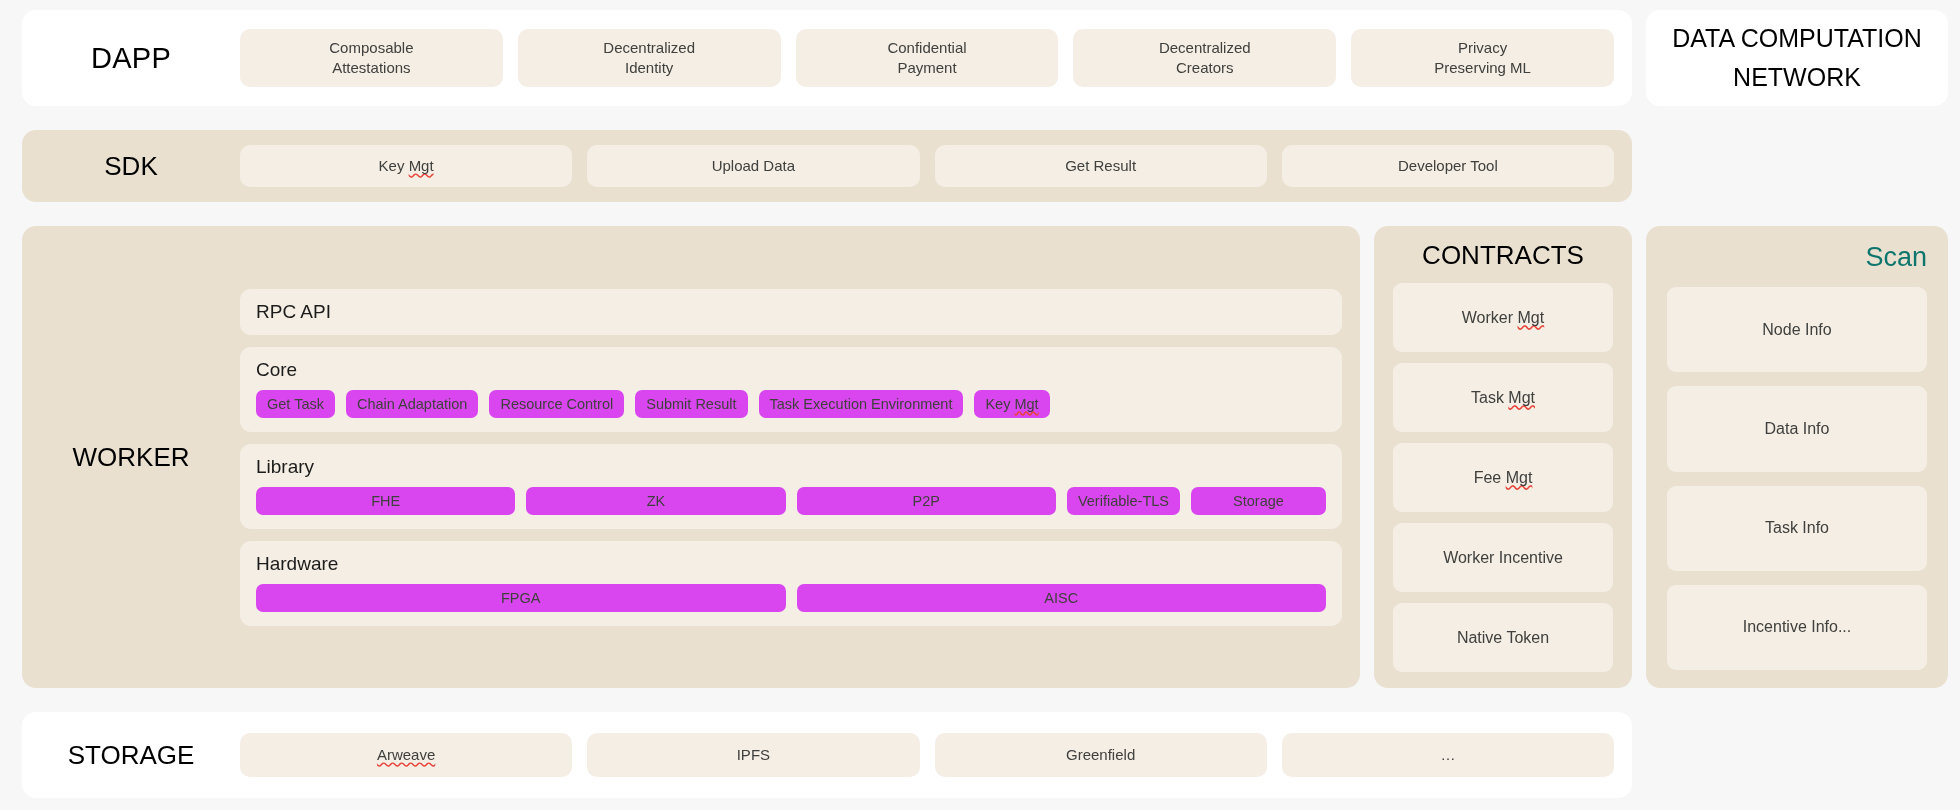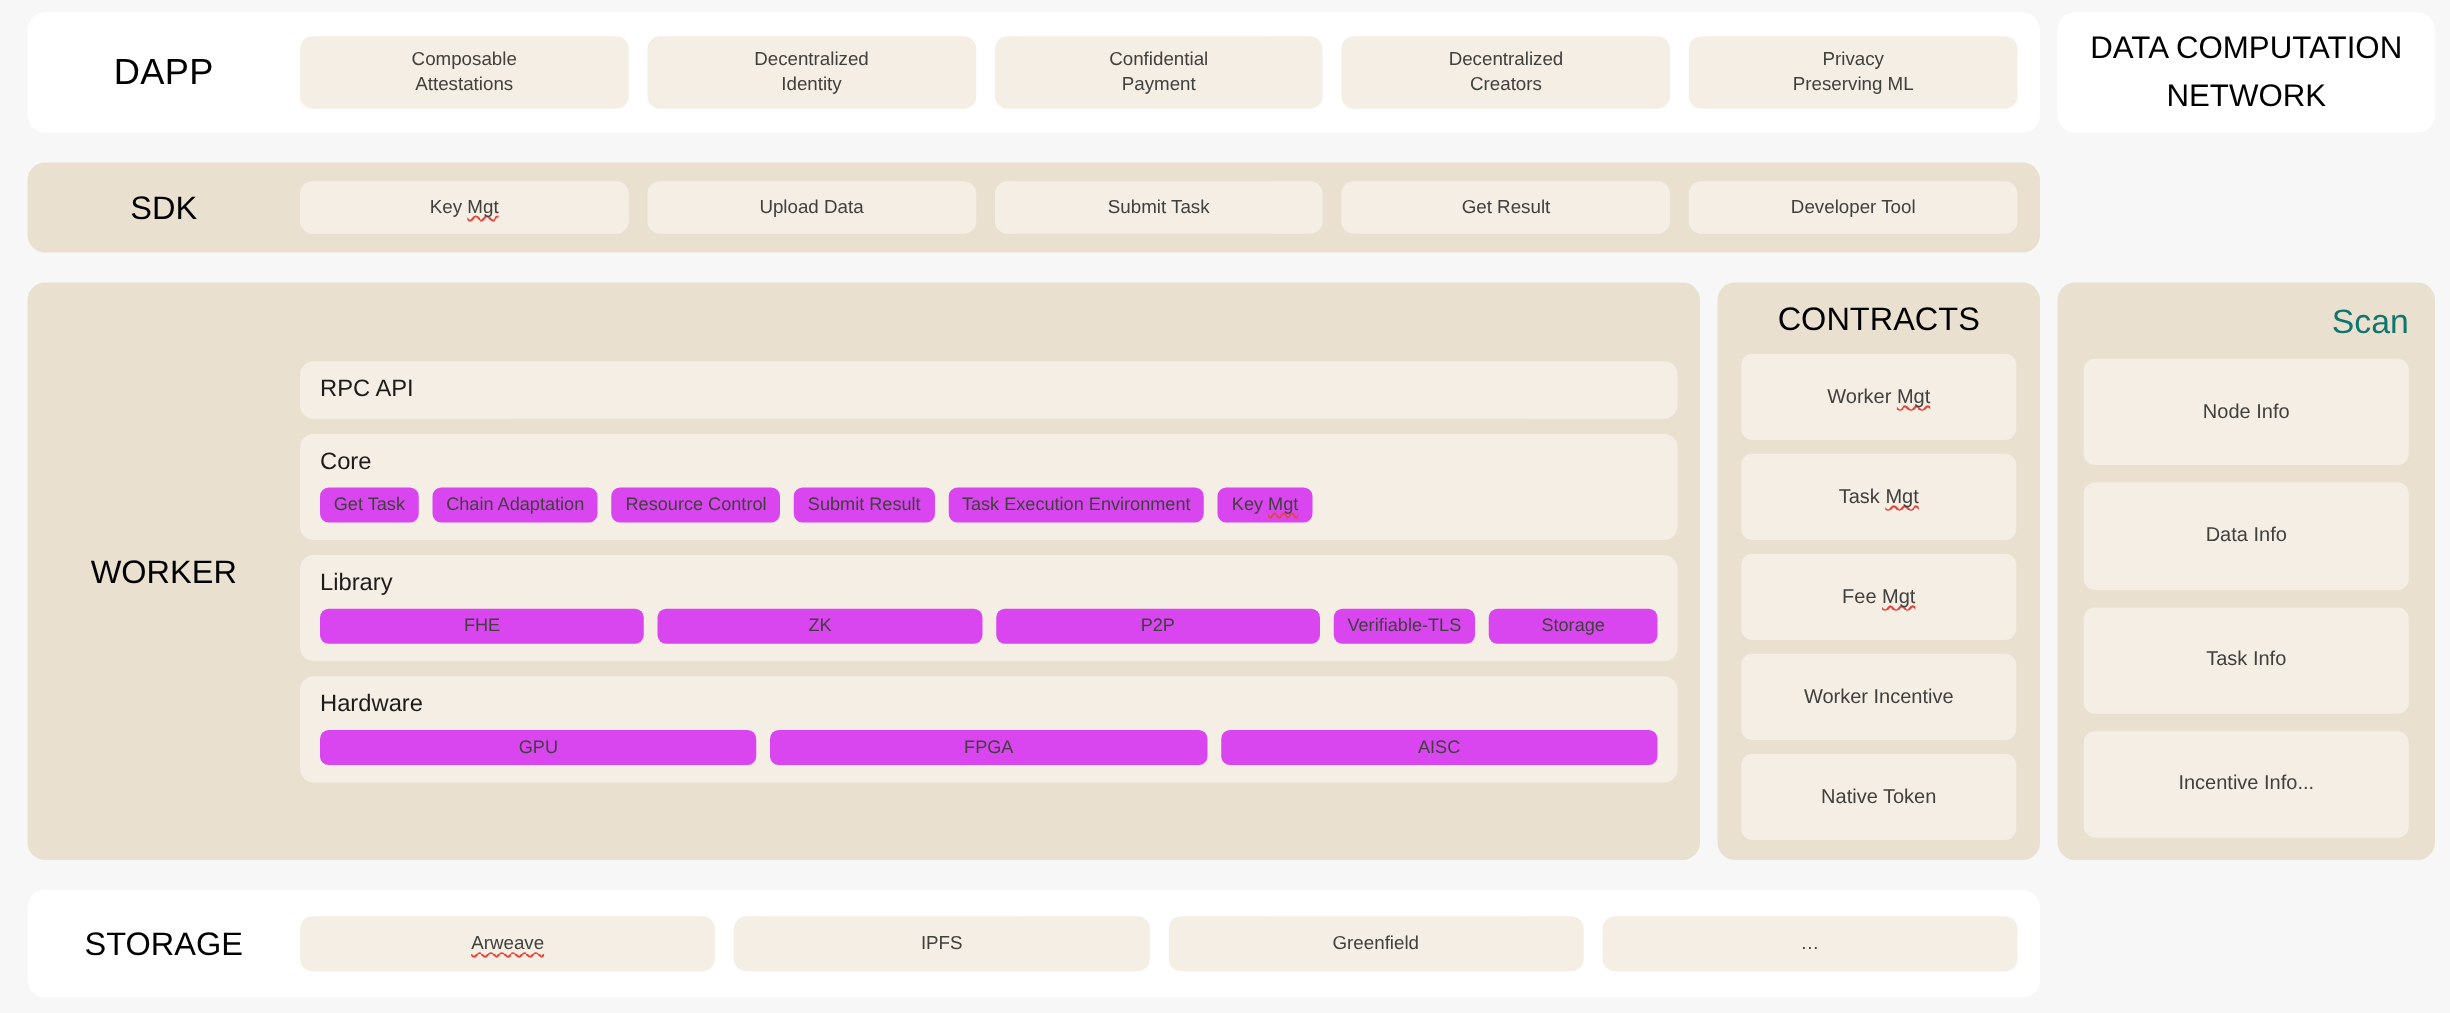--- a/index.html
+++ b/index.html
@@ -249,21 +249,20 @@
 NETWORK</div>
     </div>
   </div>
 
   <div class="band sdk-band">
     <div class="band-main beige" style="height:72px">
       <div class="row-label sdk-label">SDK</div>
       <div class="cards">
         <div class="card sdk-card">Key&nbsp;<span class="sp">Mgt</span></div>
         <div class="card sdk-card">Upload Data</div>
-        <div class="card sdk-card">Submit Task</div>
         <div class="card sdk-card">Get Result</div>
         <div class="card sdk-card">Developer Tool</div>
       </div>
     </div>
     <div class="band-side" style="background:transparent"></div>
   </div>
 
   <div class="mid-band">
 
     <div class="worker-panel">
@@ -291,21 +290,20 @@
             <div class="chip grow">ZK</div>
             <div class="chip grow">P2P</div>
             <div class="chip">Verifiable-TLS</div>
             <div class="chip" style="min-width:135px">Storage</div>
           </div>
         </div>
 
         <div class="wgroup">
           <div class="wgroup-title">Hardware</div>
           <div class="chips">
-            <div class="chip grow">GPU</div>
             <div class="chip grow">FPGA</div>
             <div class="chip grow">AISC</div>
           </div>
         </div>
 
       </div>
     </div>
 
     <div class="contracts-panel">
       <div class="contracts-title">CONTRACTS</div>

